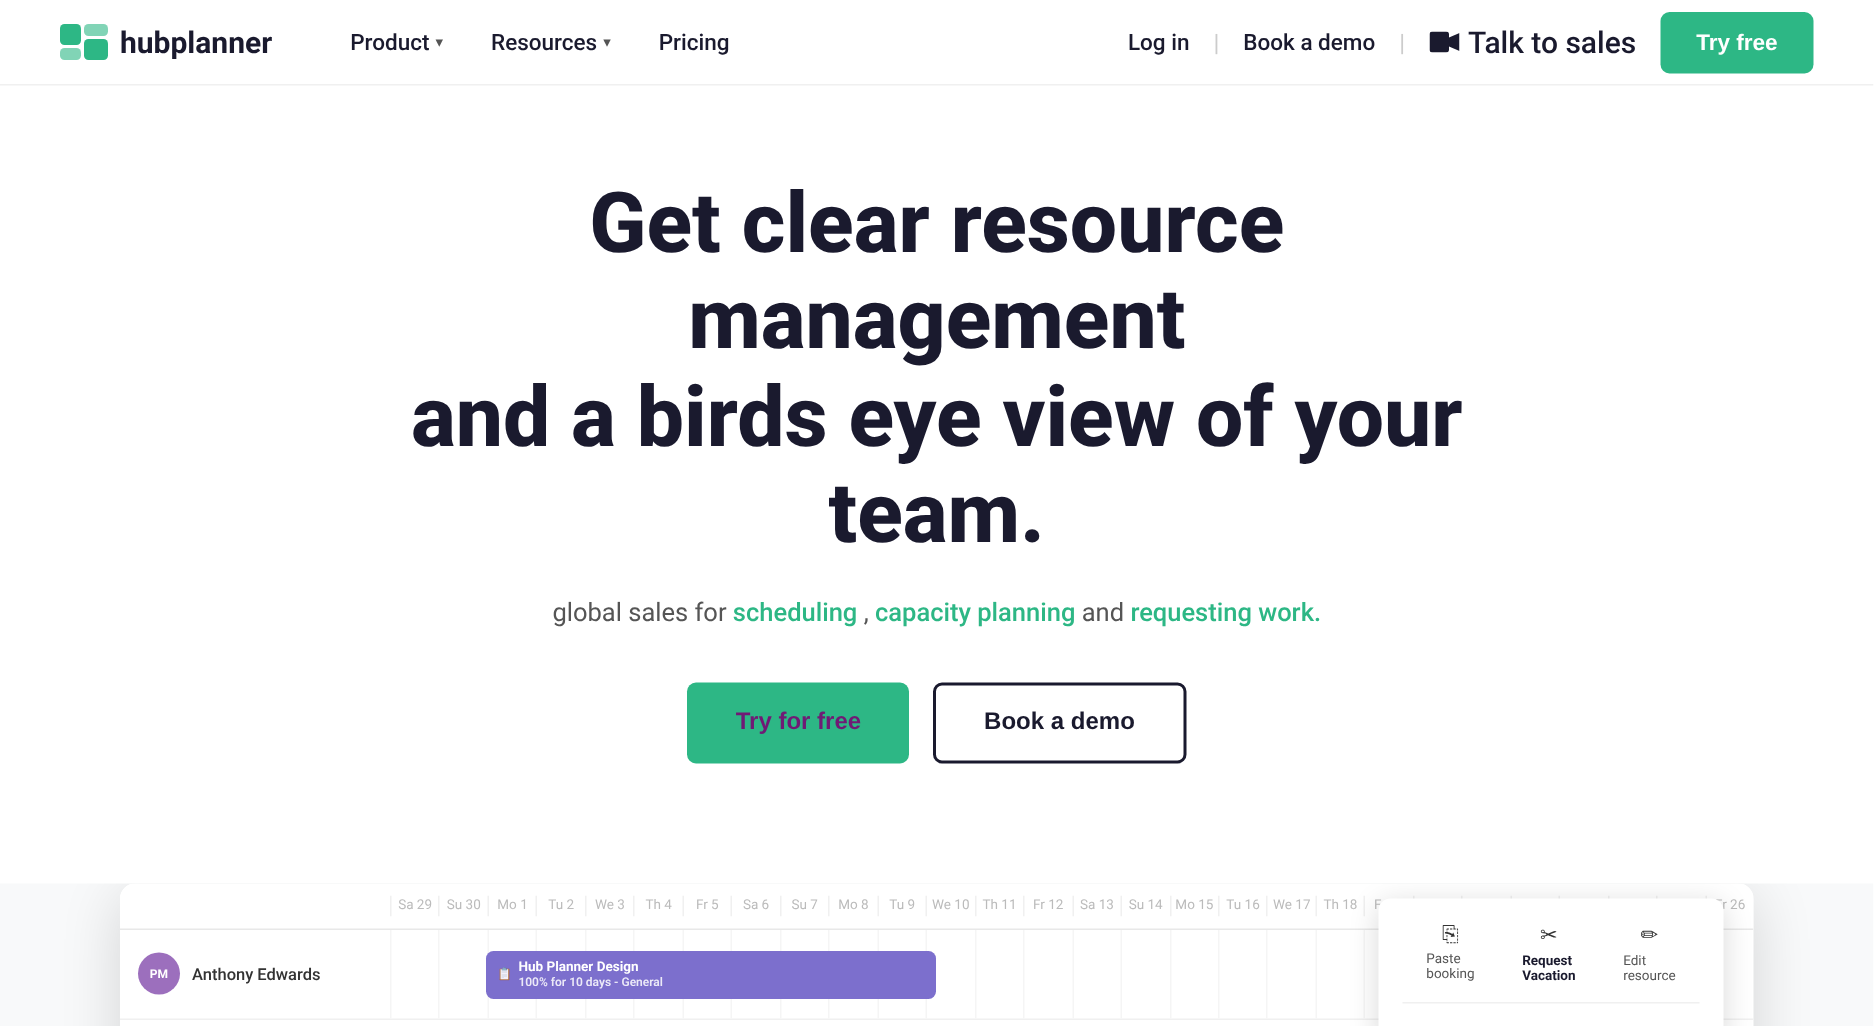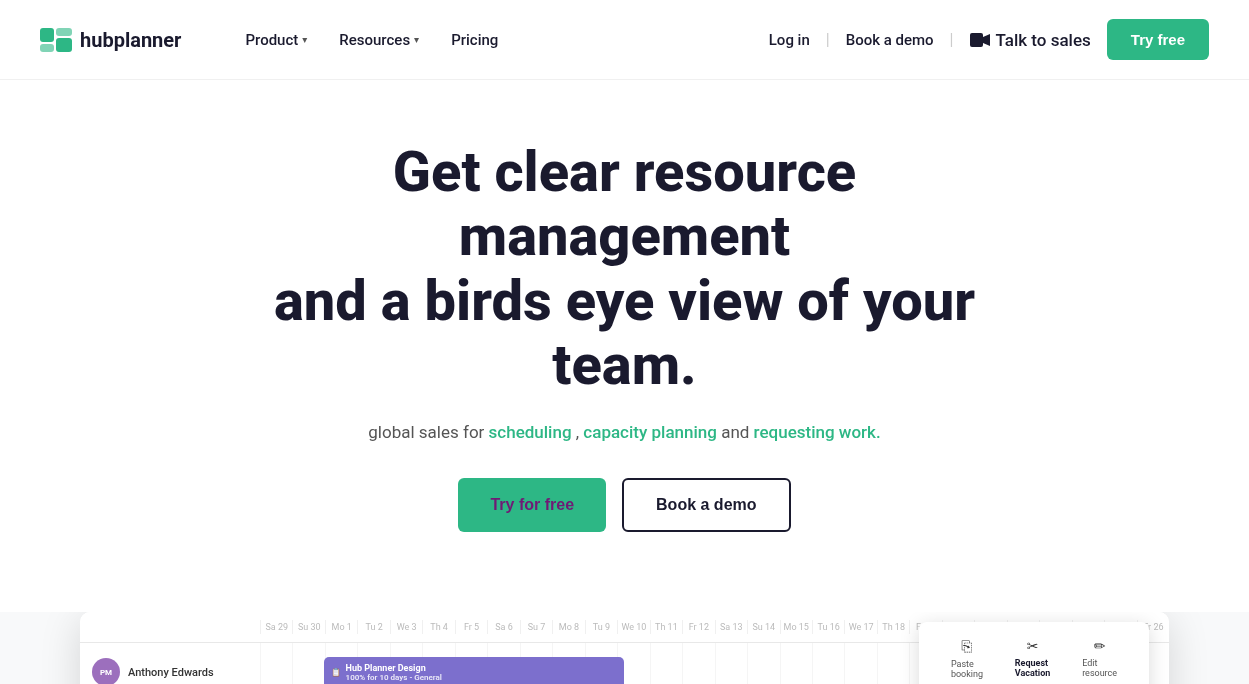--- a/index.html
+++ b/index.html
@@ -3,26 +3,25 @@
   <meta charset="utf-8">
   <style>
     * { margin: 0; padding: 0; box-sizing: border-box; }
     body { font-family: -apple-system, BlinkMacSystemFont, 'Segoe UI', Roboto, sans-serif; background: #fff; overflow-x: hidden; }
 
     
     nav {
       display: flex;
       align-items: center;
       padding: 0 40px;
-      height: 80px;
+      height: 57px;
       border-bottom: 1px solid #f0f0f0;
       position: relative;
       z-index: 10;
       background: #fff;
-      gap: 12px;
     }
     .logo {
       display: flex;
       align-items: center;
       gap: 8px;
       margin-right: 40px;
       text-decoration: none;
     }
     .logo-icon {
       width: 32px;
@@ -72,21 +71,21 @@
     .nav-book-demo {
       font-size: 15px;
       color: #1a1a2e;
       cursor: pointer;
       font-weight: 500;
     }
     .nav-talk {
       display: flex;
       align-items: center;
       gap: 6px;
-      font-size: 17px;
+      font-size: 20px;
       color: #1a1a2e;
       font-weight: 500;
       cursor: pointer;
     }
     .try-free-btn {
       background: #2db785;
       color: #fff;
       border: none;
       padding: 12px 24px;
       border-radius: 6px;

